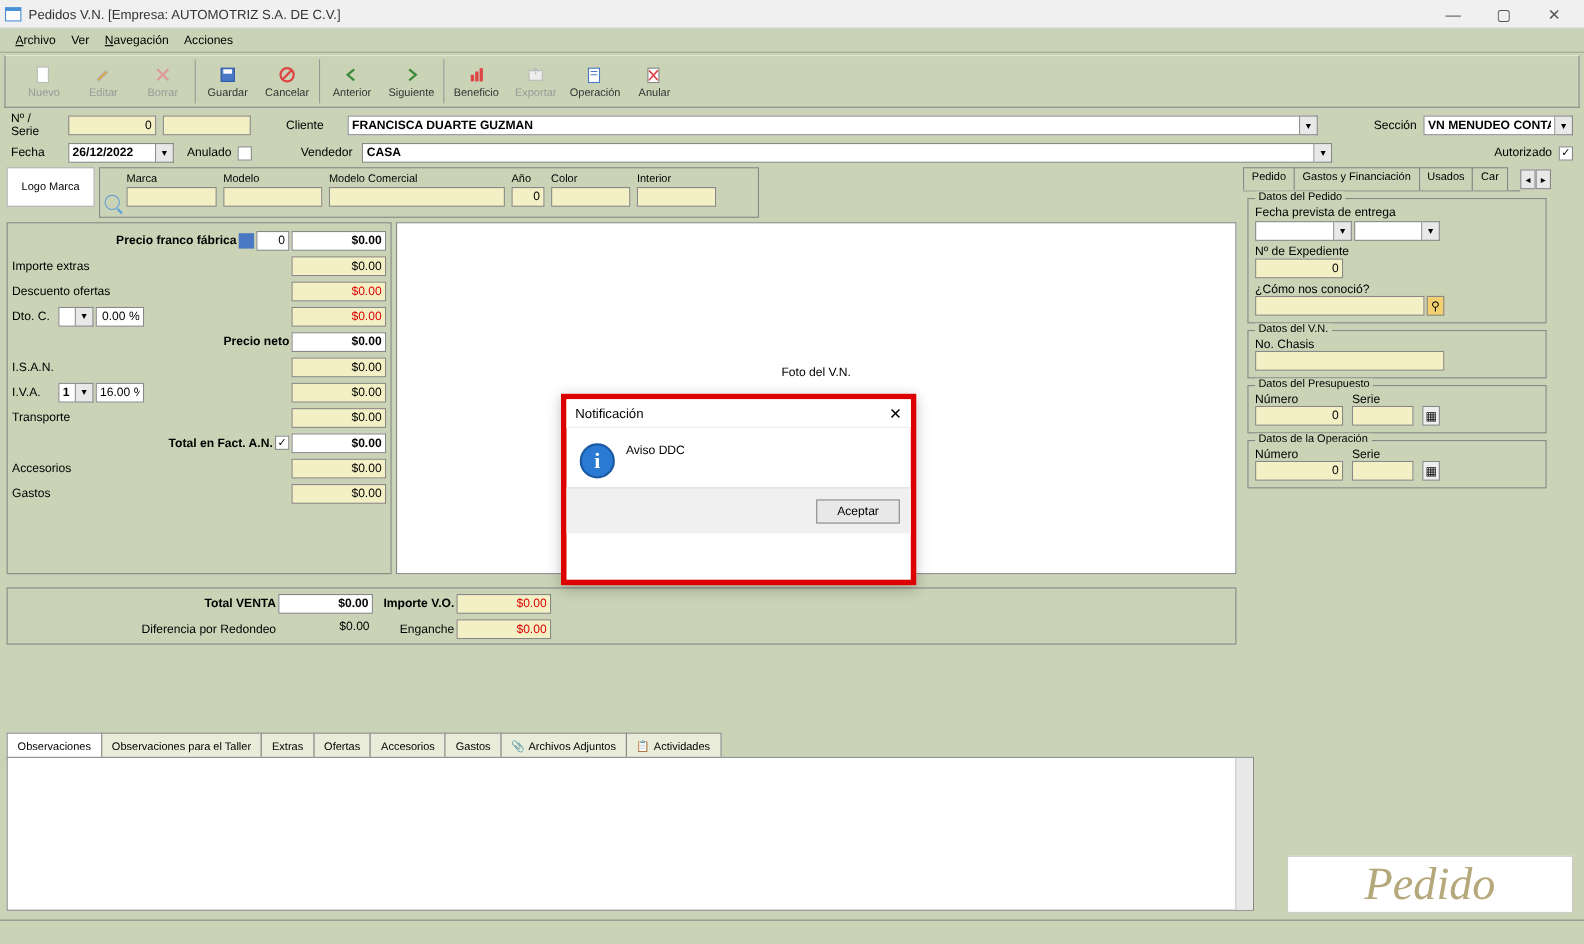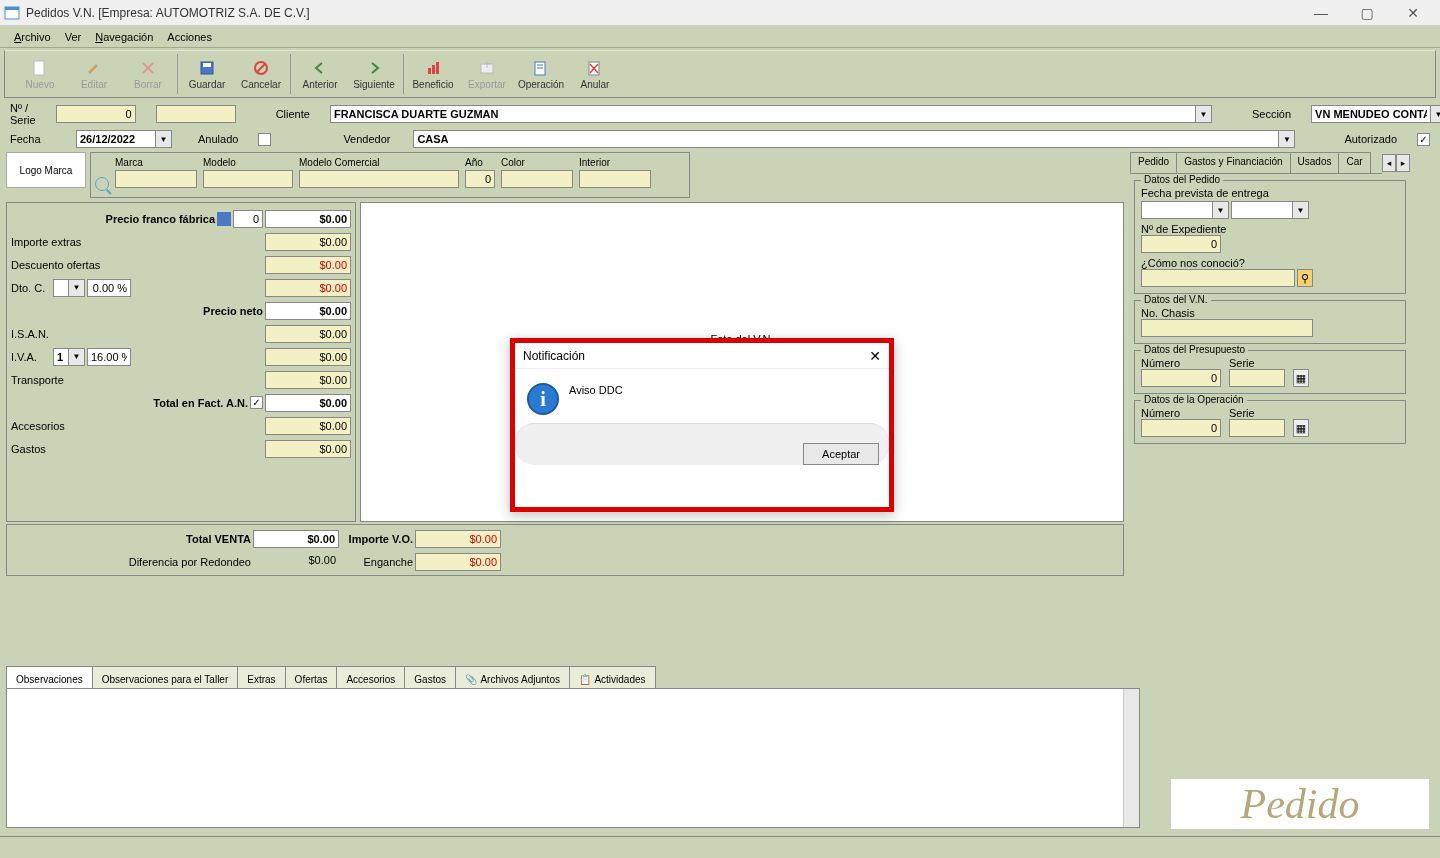--- a/index.html
+++ b/index.html
@@ -46,21 +46,21 @@
   margin: 2px 4px 0 4px;
 }
 .tbtn {
   display:flex; flex-direction:column; align-items:center; justify-content:center;
   width: 54px; height: 44px; font-size:10px; color:#333;
 }
 .tbtn.disabled { color:#999; }
 .tbtn .ticon { width:18px; height:18px; margin-bottom:2px; display:flex;align-items:center;justify-content:center;}
 .tsep { width:1px; height:40px; background:#999; margin:0 2px;}
 .headerform {
-  display:flex; padding:4px 10px; gap:20px; align-items:center;
+  display:flex; padding:4px 10px; gap:6px; align-items:center;
 }
 .lbl { font-size:11px; }
 .inp {
   background:#f3f0c5; border:1px solid #888; height:18px; padding:1px 3px; font-size:11px;
 }
 .inp.white { background:#fff;font-weight:bold; }
 .combo { display:inline-flex; }
 .combo .cbbtn { width:16px; height:18px; background:#e8e8e8; border:1px solid #888; border-left:none; display:flex;align-items:center;justify-content:center; font-size:8px;}
 .chkbox { width:13px; height:13px; border:1px solid #888; background:#fff; display:inline-block; vertical-align:middle;}
 .chkbox.checked::after{content:"✓"; font-size:10px; line-height:11px; display:block; text-align:center;}
@@ -105,29 +105,29 @@
 .btabcontent { height:140px; background:#fff; border:1px solid #888; position:relative;}
 .scrollthumb { position:absolute; right:0; top:0; width:16px; height:100%; background:#e8e8e8; border-left:1px solid #ccc;}
 .pedidowm {
   position:absolute; bottom:28px; right:10px; width:260px; height:52px;
   background:#fff; display:flex;align-items:center;justify-content:center;
   font-family: serif; font-size:42px; font-style:italic; color:#b5a87a; border:1px solid #ccc;
 }
 .statusbar { position:absolute; bottom:0; left:0; right:0; height:22px; background:#cad3b6; border-top:1px solid #888;}
 
 .modal {
-  position:absolute; left:510px; top:338px; width:384px; height:174px;
+  position:absolute; left:510px; top:358px; width:323px; height:174px;
   background:#fff; border:5px solid #d00; box-shadow:0 3px 12px rgba(0,0,0,.25);
 }
 .modal .mtitle { height:26px; background:#fff; display:flex; align-items:center; padding:0 8px; border-bottom:1px solid #eee; font-size:12px;}
 .modal .mclose { margin-left:auto; font-size:14px; cursor:default;}
 .modal .mbody { display:flex; padding:14px 12px 8px 12px; gap:10px;}
 .modal .micon { width:32px; height:32px; border-radius:50%; background:#2a7ad4; color:#fff; display:flex;align-items:center;justify-content:center; font-family:serif; font-weight:bold; font-size:20px; border:2px solid #1a5aa4;}
 .modal .mtext { font-size:11px; line-height:1.35;}
-.modal .mfooter { background:#f0f0f0; height:42px; display:flex; align-items:flex-end; justify-content:flex-end; padding:0 10px; border-top:1px solid #ddd;border-radius:19px;}
+.modal .mfooter { background:#f0f0f0; height:42px; display:flex; align-items:center; justify-content:flex-end; padding:0 10px; border-top:1px solid #ddd;}
 .modal .mbtn { padding:4px 18px; border:1px solid #888; background:#e8e8e8; font-size:11px;}
 .searchicon { width:14px;height:14px; border:1.5px solid #5aa0d8; border-radius:50%; position:relative;}
 .searchicon::after{content:""; position:absolute; width:6px;height:1.5px;background:#5aa0d8; bottom:-2px; right:-4px; transform:rotate(45deg);}
 </style>
 </head>
 <body>
 
 <div class="titlebar">
   <svg class="appicon" viewBox="0 0 16 16">
       <rect x="1" y="2" width="14" height="12" fill="#fff" stroke="#4a90d9"></rect>
@@ -383,21 +383,21 @@
         <div class="prow">
             <span class="plbl">Gastos</span>
             <input class="pval" value="$0.00" style="">
           </div>
       </div>
       <div class="photobox">
           <span>Foto del V.N.</span>
         </div>
     </div>
 
-    <div style="border:1px solid #888; background:#cad3b6; margin-top:2px; padding:2px 4px;">
+    <div style="border:1px solid #888; background:#cad3b6; margin-top:12px; padding:2px 4px;">
       <div class="totrow">
         <span class="tlbl" style="width:240px">Total VENTA</span>
         <input class="tval" style="font-weight: bold;" value="$0.00">
         <span class="tlbl" style="width:72px;font-weight:bold">Importe V.O.</span>
         <input class="tval" style="color: rgb(221, 0, 0); background: rgb(243, 240, 197);" value="$0.00">
       </div>
       <div class="totrow">
         <span class="tlbl" style="width:240px;font-weight:normal">Diferencia por Redondeo</span>
         <span class="tval" style="border:none;background:transparent">$0.00</span>
         <span class="tlbl" style="width:72px;font-weight:normal">Enganche</span>

